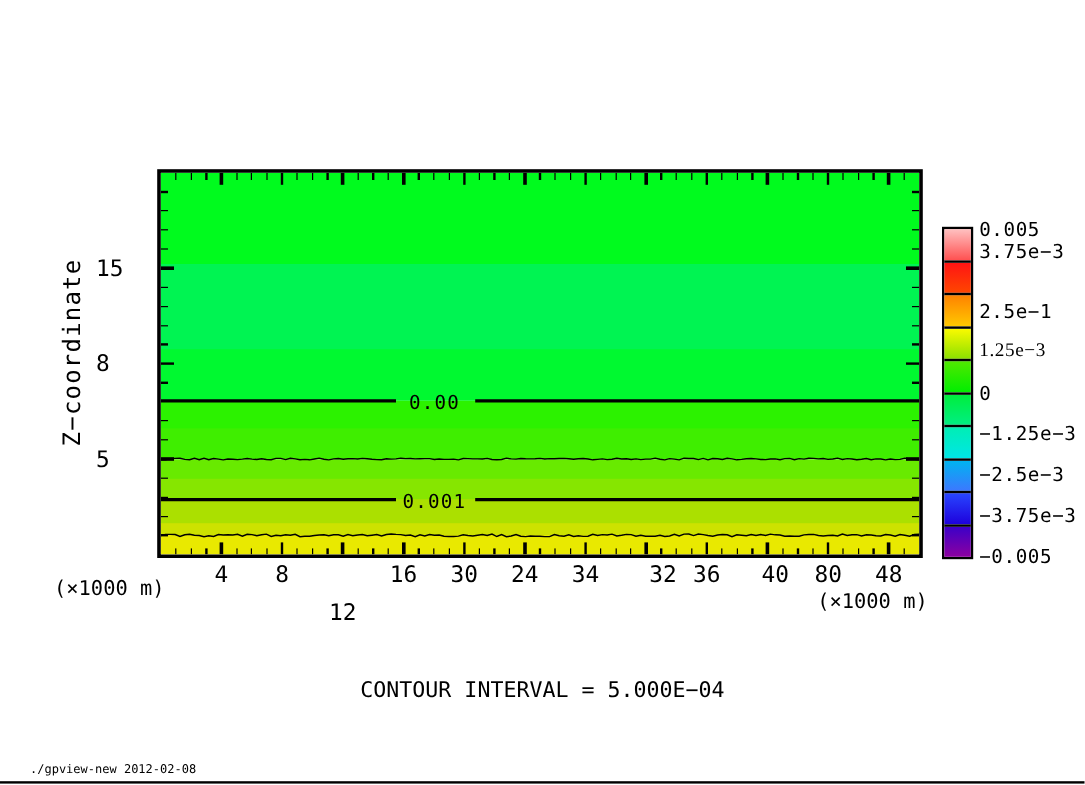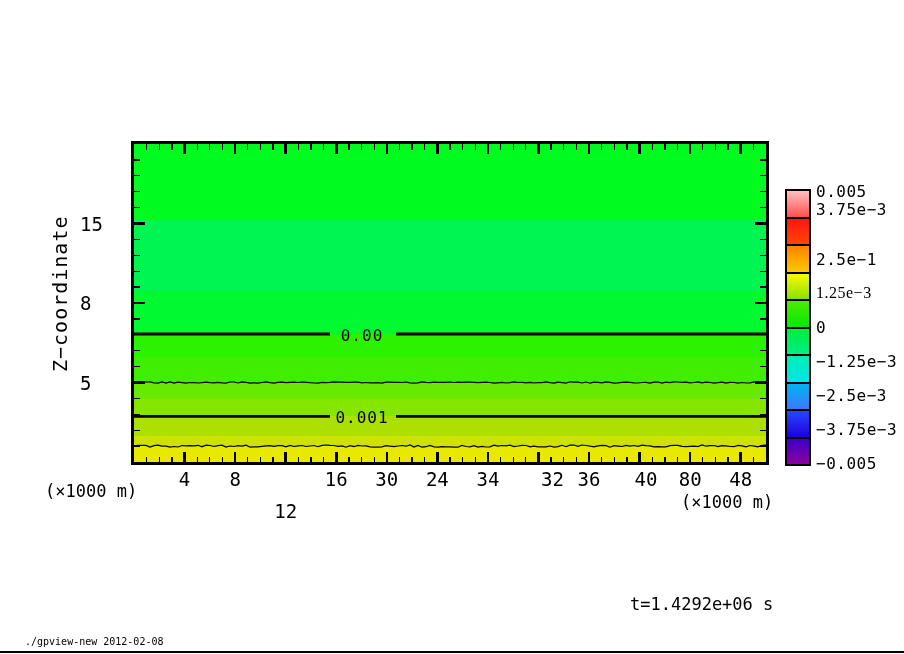--- a/index.html
+++ b/index.html
@@ -194,21 +194,21 @@
   </div>
 
   <div class="abs contour-label" style="left:332px;top:326px;width:60px;">0.00</div>
   <div class="abs contour-label" style="left:332px;top:408px;width:60px;">0.001</div>
 
   <div class="abs unit-label" style="left:45px;top:481px;width:110px;">(×1000 m)</div>
   <div class="abs unit-label" style="left:681px;top:492px;width:110px;">(×1000 m)</div>
 
   <div id="z-axis-title" class="abs">Z−coordinate</div>
 
-  <div id="time-label" class="abs">t=1.4292e+06 s</div>
+  <div id="contour-interval" class="abs">CONTOUR INTERVAL = 5.000E−04</div>
 
   <div id="colorbar" class="abs">
       <div class="cb-box" style="background: linear-gradient(rgb(255, 192, 192), rgb(255, 80, 80));"></div>
       <div class="cb-box" style="border-top: 2px solid rgb(0, 0, 0); background: linear-gradient(rgb(255, 20, 20), rgb(255, 70, 0));"></div>
       <div class="cb-box" style="border-top: 2px solid rgb(0, 0, 0); background: linear-gradient(rgb(255, 130, 0), rgb(255, 200, 0));"></div>
       <div class="cb-box" style="border-top: 2px solid rgb(0, 0, 0); background: linear-gradient(rgb(250, 250, 0), rgb(140, 225, 0));"></div>
       <div class="cb-box" style="border-top: 2px solid rgb(0, 0, 0); background: linear-gradient(rgb(80, 232, 0), rgb(0, 238, 0));"></div>
       <div class="cb-box" style="border-top: 2px solid rgb(0, 0, 0); background: linear-gradient(rgb(0, 238, 60), rgb(0, 238, 130));"></div>
       <div class="cb-box" style="border-top: 2px solid rgb(0, 0, 0); background: linear-gradient(rgb(0, 238, 180), rgb(0, 230, 230));"></div>
       <div class="cb-box" style="border-top: 2px solid rgb(0, 0, 0); background: linear-gradient(rgb(0, 180, 240), rgb(60, 120, 255));"></div>

